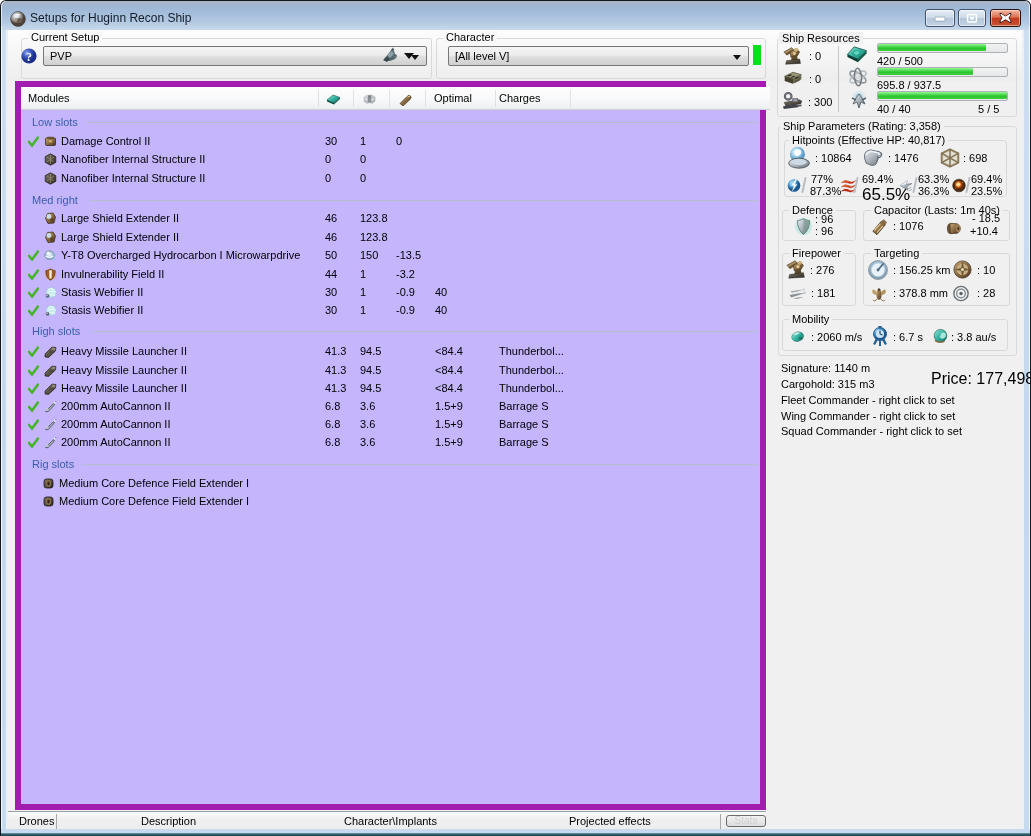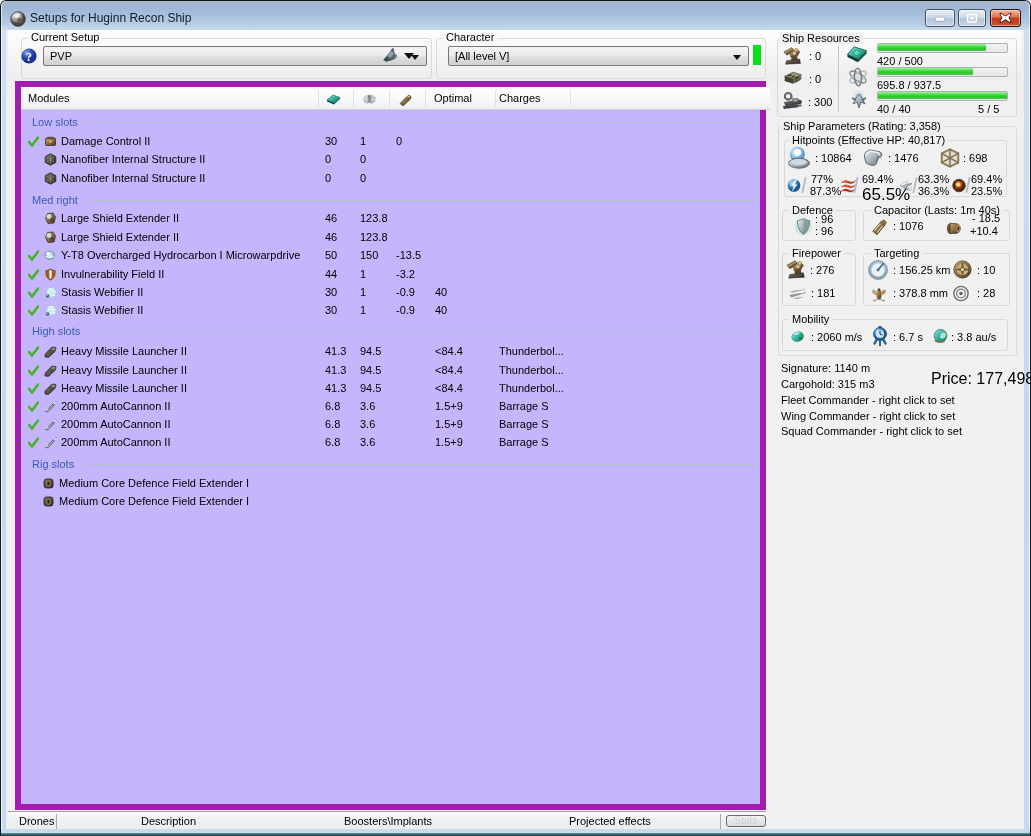--- a/index.html
+++ b/index.html
@@ -780,18 +780,18 @@
 <div class="rtxt" style="left:14px;top:347px;font-size:11px;">Cargohold: 315 m3</div>
 <div class="rtxt" style="left:14px;top:363px;font-size:11px;">Fleet Commander - right click to set</div>
 <div class="rtxt" style="left:14px;top:379px;font-size:11px;">Wing Commander - right click to set</div>
 <div class="rtxt" style="left:14px;top:394px;font-size:11px;">Squad Commander - right click to set</div>
 </div>
 
  <div class="abs" id="bottombar">
    <span class="bseg" style="left:11px;">Drones</span>
    <span class="bsep" style="left:48px;"></span>
    <span class="bseg" style="left:133px;">Description</span>
-   <span class="bseg" style="left:336px;">Boosters\Implants</span>
+   <span class="bseg" style="left:336px;">Character\Implants</span>
    <span class="bseg" style="left:561px;">Projected effects</span>
    <span class="bsep" style="left:712px;"></span>
  </div>
  <div class="abs" id="statsbtn">Stats</div>
 </div>
 
 </body></html>

